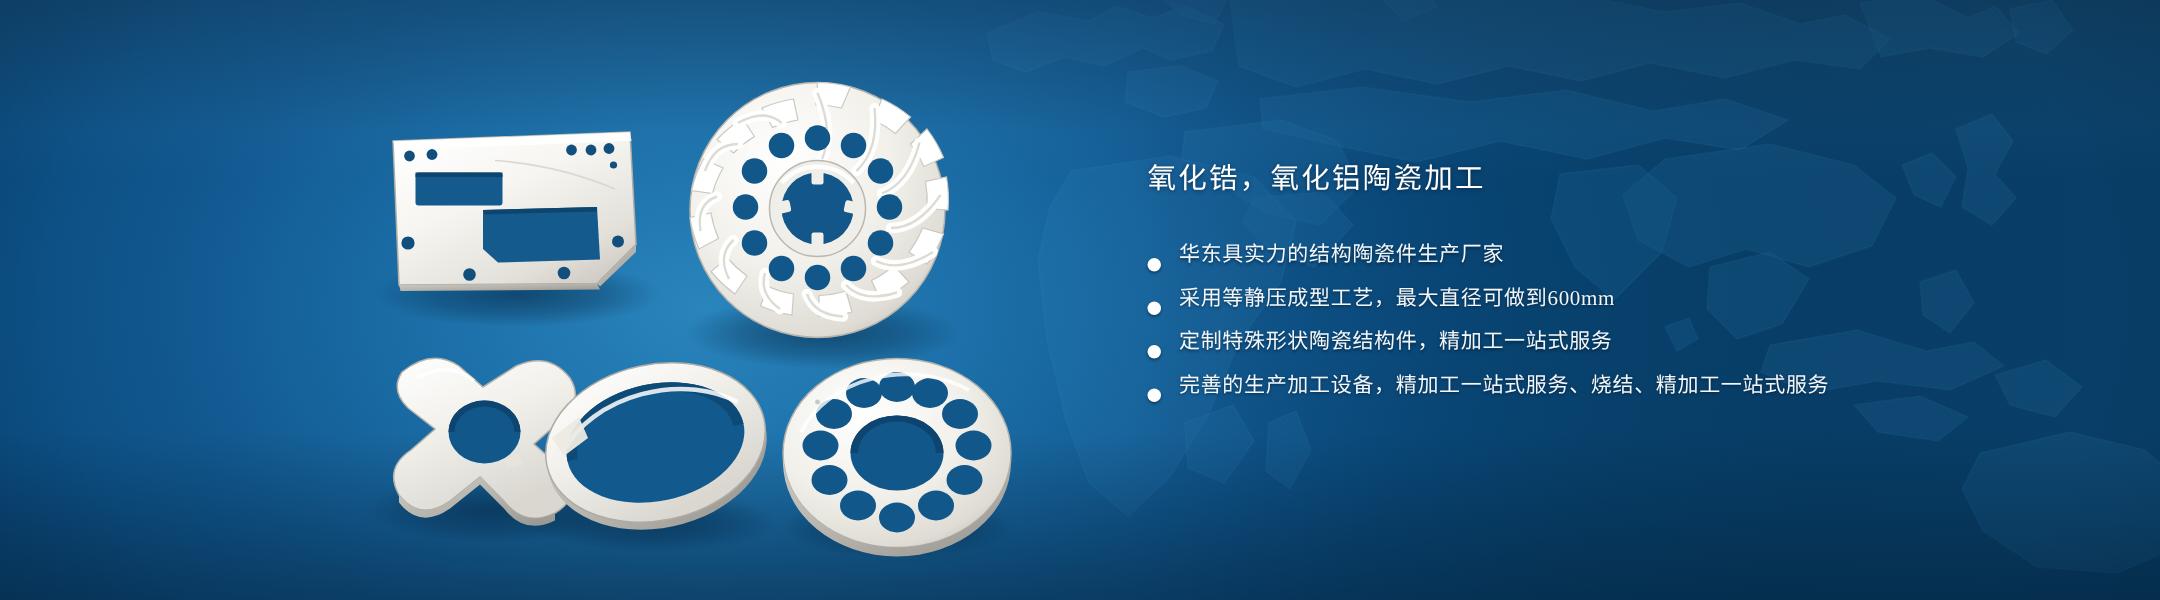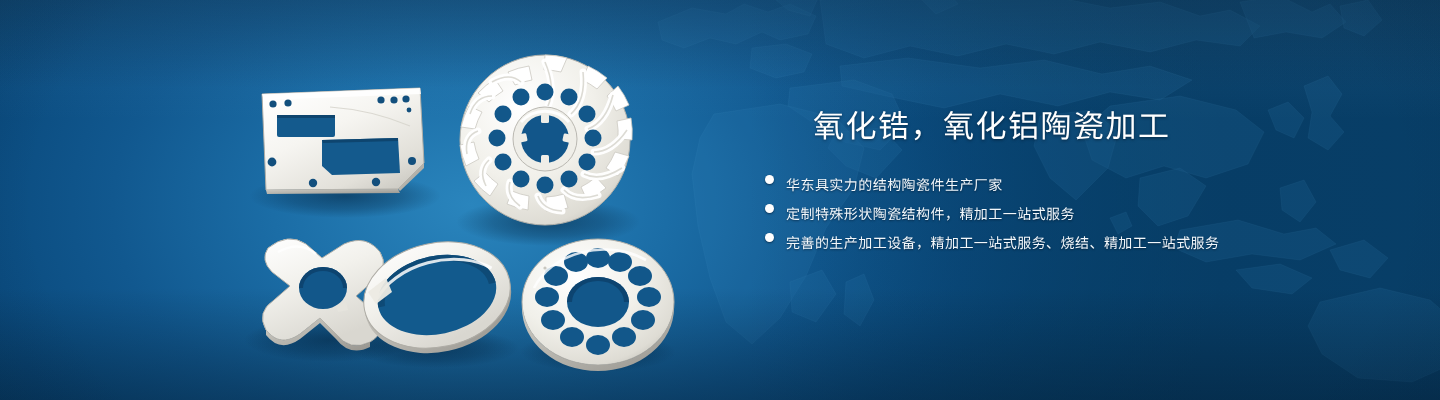--- a/index.html
+++ b/index.html
@@ -55,33 +55,32 @@
   .products{
     position:absolute; left:0; top:0; width:760px; height:400px;
   }
   .products svg{ width:100%; height:100%; display:block; }
 
   
   .copy{
     position:absolute; left:765px; top:108px; width:620px;
   }
   .headline{
-    font-size:31px;
+    font-size:19px;
     line-height:1.25;
     letter-spacing:1.5px;
     color:#ffffff;
     font-weight:400;
     text-shadow:0 1px 3px rgba(0,14,30,.55);
     white-space:nowrap;
-    margin-left:48px;
   }
   .bullets{ list-style:none; margin-top:28px; }
   .bullet{
     display:flex;
-    align-items:flex-start;
+    align-items:flex-end;
     height:21px;
     margin-bottom:8px;
     font-family:Liberation Serif, serif;
   }
   .bullet:last-child{ margin-bottom:0; }
   .dot{
     flex:0 0 auto;
     width:9px; height:9px;
     border-radius:50%;
     background:#ffffff;
@@ -363,20 +362,24 @@
 
     <h1 class="headline">氧化锆，氧化铝陶瓷加工</h1>
 
     <ul class="bullets">
       <li class="bullet">
         <span class="dot"></span>
         <span class="bullet-text">华东具实力的结构陶瓷件生产厂家</span>
       </li>
       <li class="bullet">
         <span class="dot"></span>
+        <span class="bullet-text">采用等静压成型工艺，最大直径可做到600mm</span>
+      </li>
+      <li class="bullet">
+        <span class="dot"></span>
         <span class="bullet-text">定制特殊形状陶瓷结构件，精加工一站式服务</span>
       </li>
       <li class="bullet">
         <span class="dot"></span>
         <span class="bullet-text">完善的生产加工设备，精加工一站式服务、烧结、精加工一站式服务</span>
       </li>
     </ul>
   </div>
 
 </div>

